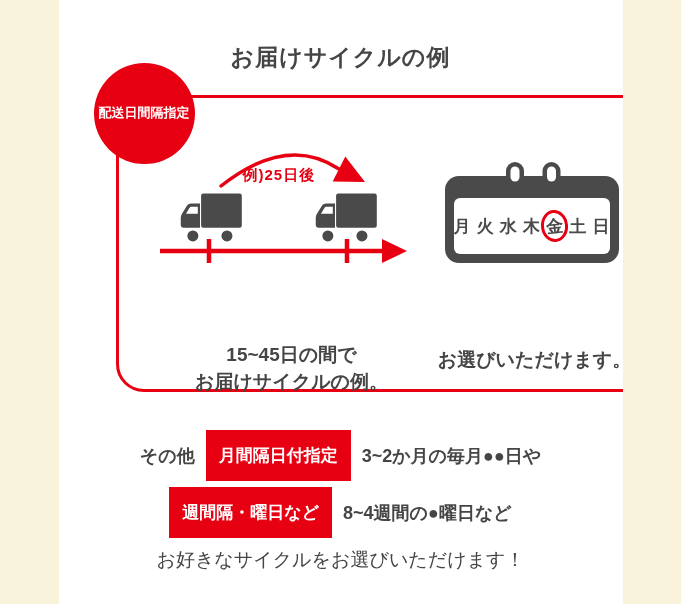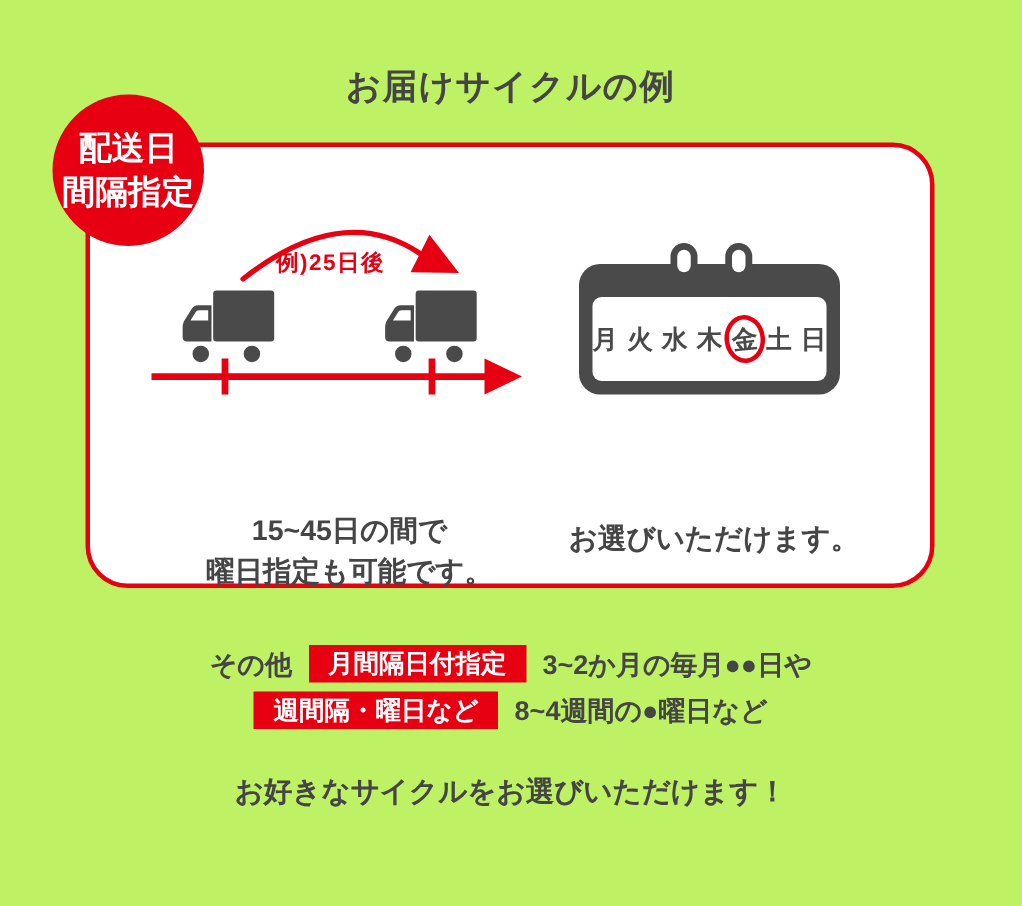--- a/index.html
+++ b/index.html
@@ -1,44 +1,44 @@
 <!DOCTYPE html>
 <html><head>
 <meta charset="utf-8">
 <style>
   * { margin: 0; padding: 0; box-sizing: border-box; }
   html, body { background: #FAF3DC; }
   body { font-family: "Liberation Sans", "DejaVu Sans", sans-serif; }
   .page {
     position: relative;
-    width: 681px; height: 604px;
-    background: #bef264;
+    width: 564px; height: 604px;
+    background: #ffffff;
     overflow: hidden;
     margin: 0 auto;
   }
   .title {
     position: absolute; top: 42px; left: 0; width: 100%;
     text-align: center;
     font-size: 23px; font-weight: bold; color: #454545;
     letter-spacing: 1px;
   }
   .main-box {
     position: absolute; left: 57px; top: 95px;
     width: 566px; height: 297px;
     background: #ffffff;
     border: 3px solid #E60012;
     border-radius: 28px;
   }
   .circle-badge {
     position: absolute; left: 35px; top: 63px;
     width: 101px; height: 101px;
     background: #E60012; border-radius: 50%;
-    display: flex; flex-direction: column;
+    display: flex; flex-direction: row;
     align-items: center; justify-content: center;
-    color: #ffffff; font-weight: bold; font-size: 22px;
+    color: #ffffff; font-weight: bold; font-size: 13px;
     line-height: 1.3; text-align: center; z-index: 5;
   }
   .arc-arrow { position: absolute; left: 156px; top: 146px; z-index: 2; }
   .arc-label {
     position: absolute; left: 184px; top: 166px;
     color: #E60012; font-weight: bold; font-size: 15px; z-index: 3;
     letter-spacing: 1px;
   }
   .truck { position: absolute; z-index: 2; }
   .truck-1 { left: 119px; top: 192px; }
@@ -72,26 +72,26 @@
     position: absolute; left: 0; top: 430px; width: 100%;
     display: flex; flex-direction: column; align-items: center; gap: 6px;
   }
   .footer-row {
     display: flex; align-items: center; gap: 11px;
     color: #454545; font-weight: bold; font-size: 18px;
   }
   .badge {
     background: #E60012; color: #ffffff;
     font-weight: bold; font-size: 17px;
-    padding: 1px 13px; line-height: 23px;
+    padding: 14px 13px; line-height: 23px;
     display: inline-block;
   }
   .choose-line {
-    margin-top: 23px;
-    color: #454545; font-weight: bold; font-size: 19px;
+    margin-top: 3px;
+    color: #454545; font-weight: normal; font-size: 19px;
   }
   .notice-line {
     margin-top: 4px;
     color: #E60012; font-weight: bold; font-size: 19px;
   }
 </style>
 </head>
 <body>
 
 <div class="page">
@@ -129,21 +129,21 @@
 
   <svg class="timeline" width="250" height="30" viewBox="0 0 250 30">
     <line x1="2" y1="15" x2="226" y2="15" stroke="#E60012" stroke-width="4.5"></line>
     <line x1="51" y1="3" x2="51" y2="27" stroke="#E60012" stroke-width="4.5"></line>
     <line x1="189" y1="3" x2="189" y2="27" stroke="#E60012" stroke-width="4.5"></line>
     <polygon points="224,3 249,15 224,27" fill="#E60012"></polygon>
   </svg>
 
   <div class="caption caption-left">
     <div>15~45日の間で</div>
-    <div>曜日指定も可能です。</div>
+    <div>お届けサイクルの例。</div>
   </div>
 
   <div class="calendar">
     <svg width="180" height="104" viewBox="0 0 180 104">
       <rect x="3" y="14" width="174" height="87" rx="14" fill="#4A4A4A"></rect>
       <rect x="12" y="36" width="156" height="56" rx="6" fill="#ffffff"></rect>
       <rect x="64" y="0" width="18" height="27" rx="9" fill="#4A4A4A"></rect>
       <rect x="68.5" y="4.5" width="9" height="15" rx="4.5" fill="#ffffff"></rect>
       <rect x="100.5" y="0" width="18" height="27" rx="9" fill="#4A4A4A"></rect>
       <rect x="105" y="4.5" width="9" height="15" rx="4.5" fill="#ffffff"></rect>

